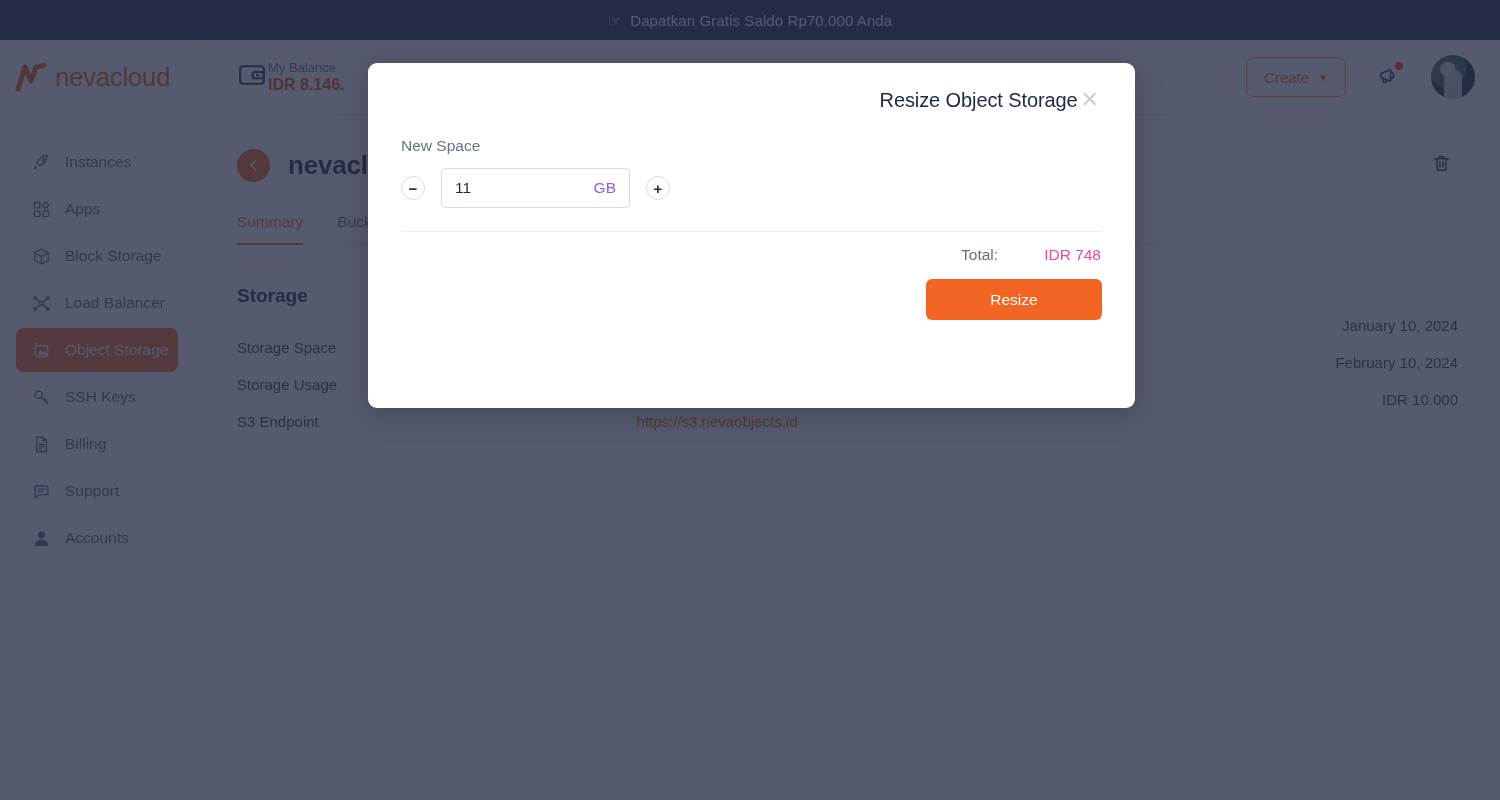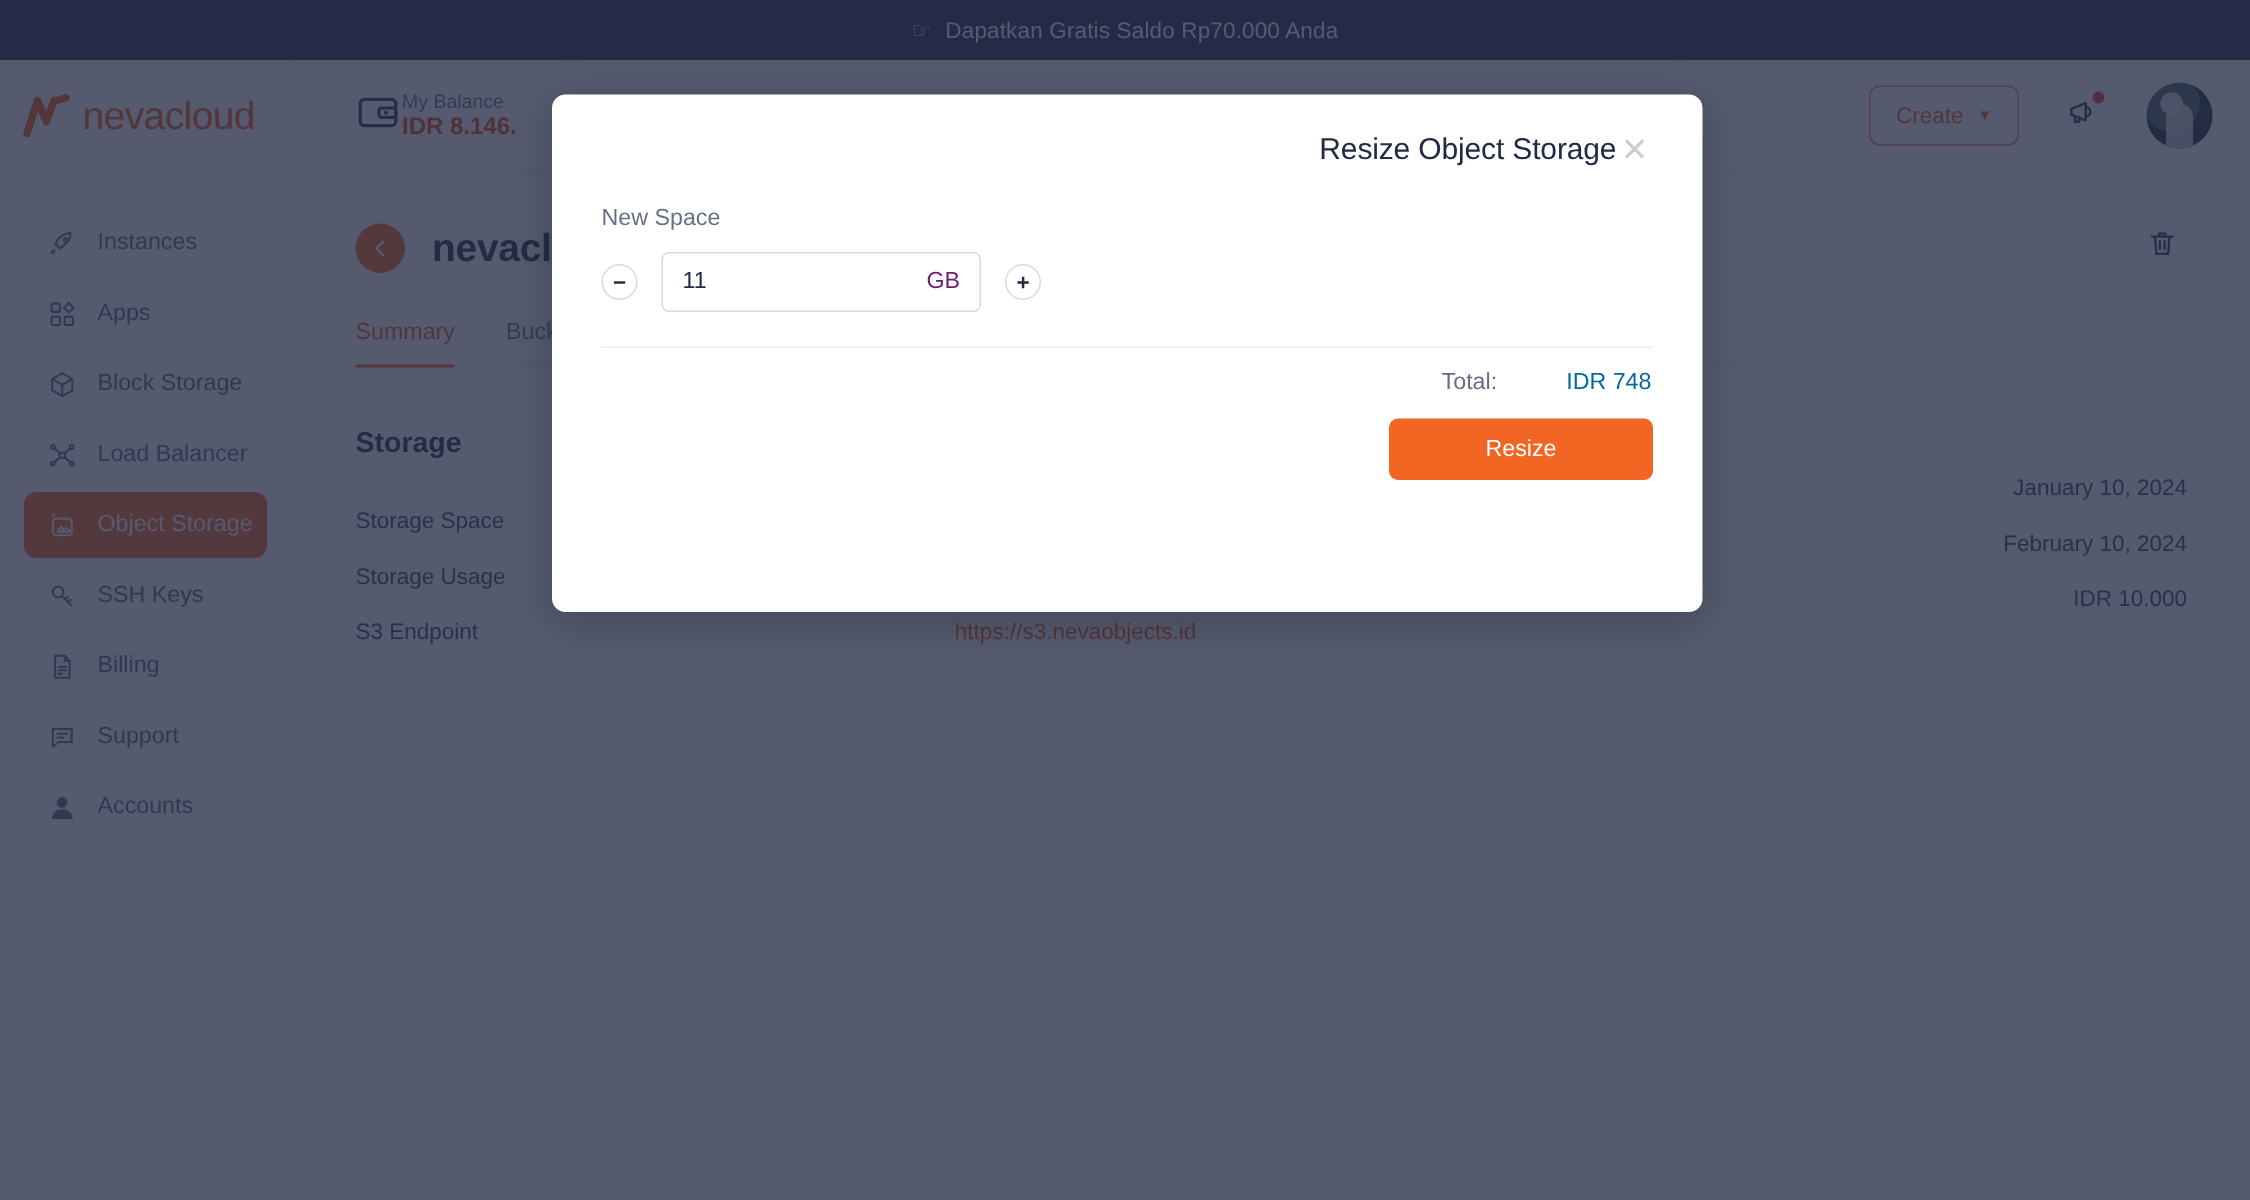--- a/index.html
+++ b/index.html
@@ -297,56 +297,56 @@
     background: #fff;
     display: flex; align-items: center; justify-content: center;
     cursor: pointer;
     flex: none;
     color: #222b45;
     font-size: 15px;
     line-height: 1;
     font-weight: 700;
   }
   .step-field {
-    width: 213px;
+    width: 189px;
     height: 40px;
     border: 1px solid #d6dae2;
     border-radius: 5px;
     display: flex;
     align-items: center;
     justify-content: space-between;
     padding: 16px 13px;
     background: #fff;
   }
   .step-value {
     font-size: 15.5px;
     color: #222b45;
     border: none;
     outline: none;
     background: transparent;
     width: 100px;
     font-family: "Liberation Sans", sans-serif;
   }
-  .step-unit { font-size: 15.5px; color: #701a75; }
+  .step-unit { font-size: 15.5px; color: #8b5cf6; }
 
   .modal-divider {
     margin-top: 23px;
     height: 1px;
     background: #ededf1;
   }
   .total-row {
     margin-top: 14px;
     display: flex;
     justify-content: flex-end;
     align-items: baseline;
     gap: 46px;
     padding-right: 1px;
   }
   .total-label { font-size: 15.5px; color: #676e80; }
-  .total-value { font-size: 15.5px; color: #0369a1; }
+  .total-value { font-size: 15.5px; color: #ec4899; }
 
   .modal-actions {
     margin-top: 15px;
     display: flex;
     justify-content: flex-end;
   }
   .resize-btn {
     width: 176px;
     height: 41px;
     background: #f26522;

